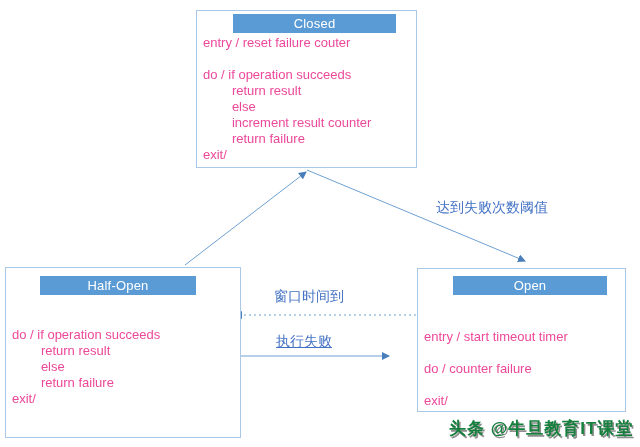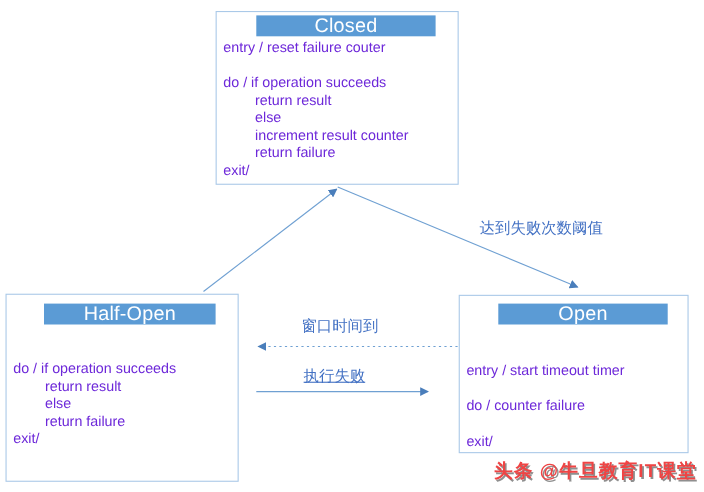--- a/index.html
+++ b/index.html
@@ -6,37 +6,37 @@
   .canvas {
     position:relative; width:640px; height:447px; background:#ffffff;
     font-family:"Liberation Sans", sans-serif; overflow:hidden;
   }
   .arrows { position:absolute; left:0; top:0; width:640px; height:447px; }
   .state-box {
     position:absolute; background:#ffffff; border:1px solid #aac9e8; box-sizing:border-box;
   }
   .state-title {
     position:absolute; height:19px; line-height:19px; background:#5b9bd5; color:#ffffff;
-    text-align:center; font-size:18px; letter-spacing:0.2px;
+    text-align:center; font-size:13px; letter-spacing:0.2px;
   }
   .box-body { position:absolute; left:0; right:0; }
   .line {
-    height:16px; line-height:16px; font-size:13px; color:#6d28d9;
+    height:16px; line-height:16px; font-size:13px; color:#ec4899;
     white-space:pre; padding-left:6px;
   }
   .cn-label { position:absolute; font-size:14px; color:#4472c4; white-space:nowrap; }
   .watermark {
     position:absolute; left:449px; top:417px; font-size:17px; font-weight:bold;
-    color:#ef4444; text-shadow:1.5px 1.5px 0 #8f8f8f; white-space:nowrap; letter-spacing:1px;
+    color:#15803d; text-shadow:1.5px 1.5px 0 #8f8f8f; white-space:nowrap; letter-spacing:1px;
   }
   
   #box-closed   { left:196px; top:10px;  width:221px; height:158px; }
   #box-closed .state-title   { left:36px; top:3px;  width:163px; }
   #box-closed .box-body      { top:24px; }
-  #box-halfopen { left:5px;   top:267px; width:212px; height:171px; }
+  #box-halfopen { left:5px;   top:267px; width:236px; height:171px; }
   #box-halfopen .state-title { left:34px; top:8px;  width:156px; }
   #box-halfopen .box-body    { top:43px; }
   #box-open     { left:417px; top:268px; width:209px; height:144px; }
   #box-open .state-title     { left:35px; top:7px;  width:154px; }
   #box-open .box-body        { top:60px; }
   #label-success  { left:84px;  top:189px; }
   #label-failure  { left:436px; top:199px; }
   #label-window   { left:274px; top:288px; }
   #label-execfail { left:276px; top:333px;text-decoration:underline; }
 </style>

